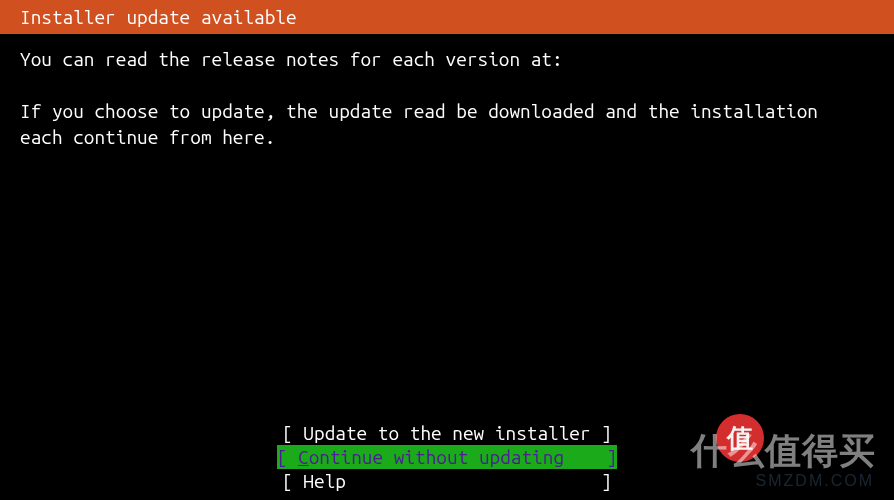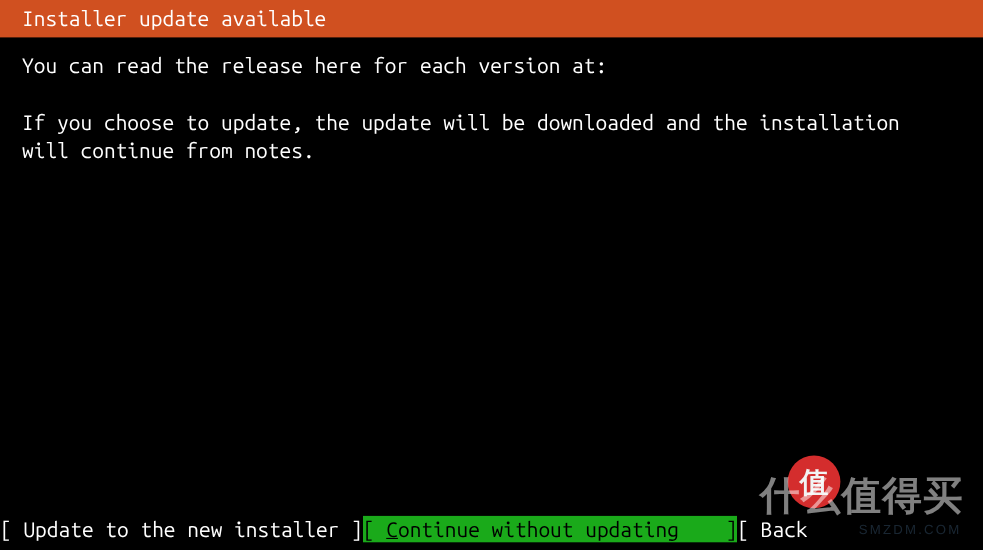--- a/index.html
+++ b/index.html
@@ -44,45 +44,45 @@
     .url-line {
       padding-left: 170px;
       margin-bottom: 26px;
     }
     .footer-buttons {
       position: absolute;
       bottom: 7px;
       left: 0;
       width: 100%;
       display: flex;
-      flex-direction: row;
+      flex-direction: column;
       align-items: center;
     }
     .button-row {
       white-space: pre;
       line-height: 24px;
       height: 24px;
     }
     .button-normal {
       color: #ffffff;
     }
     .button-selected {
       background: #1aaa1a;
-      color: #000000;
+      color: #4c1d95;
       display: inline-block;
     }
     .underline {
       text-decoration: underline;
     }
     .watermark-text {
       position: absolute;
       right: 20px;
       bottom: 6px;
       font-family: sans-serif;
-      font-size: 12px;
+      font-size: 16px;
       color: rgba(100, 150, 200, 0.25);
       letter-spacing: 2px;
       font-weight: 300;
     }
     .watermark-badge {
       position: absolute;
       right: 130px;
       bottom: 38px;
       width: 48px;
       height: 48px;
@@ -109,26 +109,26 @@
     }
   </style>
 </head>
 <body>
 
 <div class="header">
   <span class="header-title">Installer update available</span>
 </div>
 
 <div class="content">
-  <div class="para">You can read the release here for each version at:</div>
-  <div class="para"><span>If you choose to update, the update will be downloaded and the installation</span>
-<span>will continue from notes.</span></div>
+  <div class="para">You can read the release notes for each version at:</div>
+  <div class="para"><span>If you choose to update, the update read be downloaded and the installation</span>
+<span>each continue from here.</span></div>
 </div>
 
 <div class="footer-buttons">
   <div class="button-row button-normal"><span>[ </span><span>Update to the new installer</span><span> ]</span></div>
   <div class="button-row"><span class="button-selected"><span>[ </span><span class="underline">C</span><span>ontinue without updating   </span><span> ]</span></span></div>
-  <div class="button-row button-normal"><span>[ </span><span>Back                       </span><span> ]</span></div>
+  <div class="button-row button-normal"><span>[ </span><span>Help                       </span><span> ]</span></div>
 </div>
 
 <div class="watermark-badge">值</div>
 <div class="watermark-cn">什么值得买</div>
 <div class="watermark-text">SMZDM.COM</div>
 
 </body></html>

